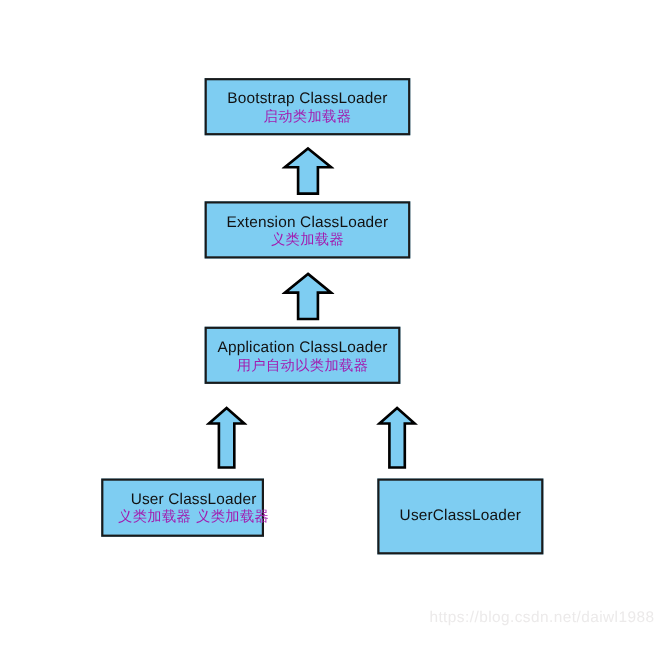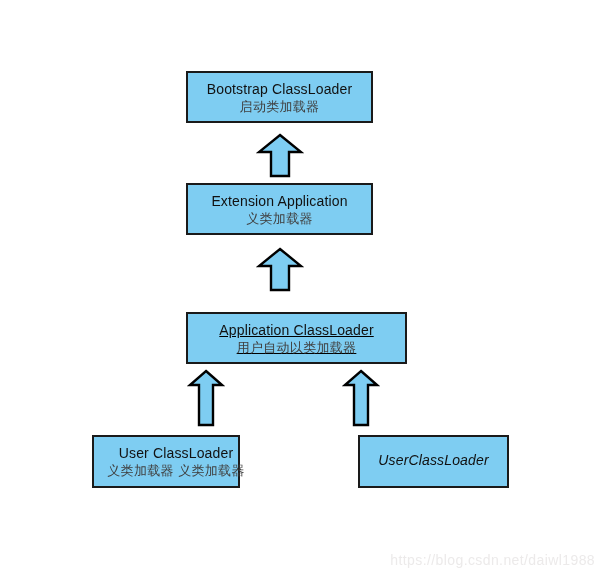--- a/index.html
+++ b/index.html
@@ -35,30 +35,30 @@
     font-size: 14px;
     letter-spacing: 0.15px;
     color: #111111;
     white-space: nowrap;
     margin-bottom: 4px;
   }
   .node .zh {
     font-family: "DejaVu Sans", "Liberation Sans", sans-serif;
     font-size: 13px;
     letter-spacing: 0.3px;
-    color: #404040;
+    color: #a21caf;
     white-space: nowrap;
   }
 
   
   #node-bootstrap   { left: 186px; top: 71px;  width: 187px; height: 52px; }
   #node-extension   { left: 186px; top: 183px; width: 187px; height: 52px; }
-  #node-application { left: 186px; top: 312px; width: 221px; height: 52px; text-decoration: underline; }
+  #node-application { left: 186px; top: 297px; width: 178px; height: 52px; }
   #node-user-left   { left: 92px;  top: 435px; width: 148px; height: 53px; padding-left: 20px; }
-  #node-user-right  { left: 358px; top: 435px; width: 151px; height: 53px; font-style: italic; }
+  #node-user-right  { left: 343px; top: 435px; width: 151px; height: 69px; }
 
   .arrow {
     position: absolute;
   }
   .arrow svg { display: block; }
 
   #arrow-ext-to-boot { left: 256px; top: 133px; }
   #arrow-app-to-ext  { left: 256px; top: 247px; }
   #arrow-left-to-app { left: 187px; top: 369px; }
   #arrow-right-to-app{ left: 342px; top: 369px; }
@@ -85,21 +85,21 @@
     <span class="zh">启动类加载器</span>
   </div>
 
   <div class="arrow" id="arrow-ext-to-boot">
     <svg width="48" height="45" viewBox="0 0 48 45">
       <polygon points="24,2 45,19 33,19 33,43 15,43 15,19 3,19" fill="#7ECDF2" stroke="#000000" stroke-width="2.4" stroke-linejoin="miter"></polygon>
     </svg>
   </div>
 
   <div class="node" id="node-extension">
-    <span class="en">Extension Application</span>
+    <span class="en">Extension ClassLoader</span>
     <span class="zh">义类加载器</span>
   </div>
 
   <div class="arrow" id="arrow-app-to-ext">
     <svg width="48" height="45" viewBox="0 0 48 45">
       <polygon points="24,2 45,19 33,19 33,43 15,43 15,19 3,19" fill="#7ECDF2" stroke="#000000" stroke-width="2.4" stroke-linejoin="miter"></polygon>
     </svg>
   </div>
 
   <div class="node" id="node-application">

